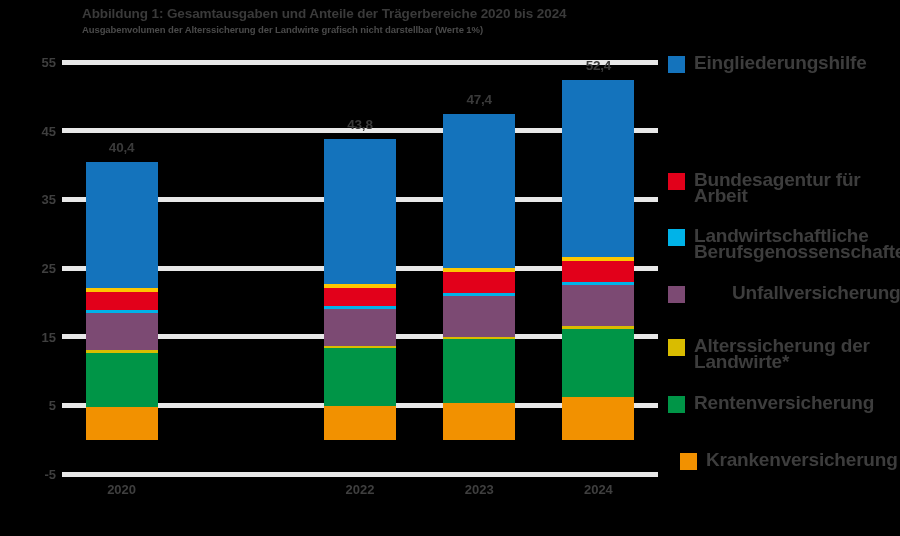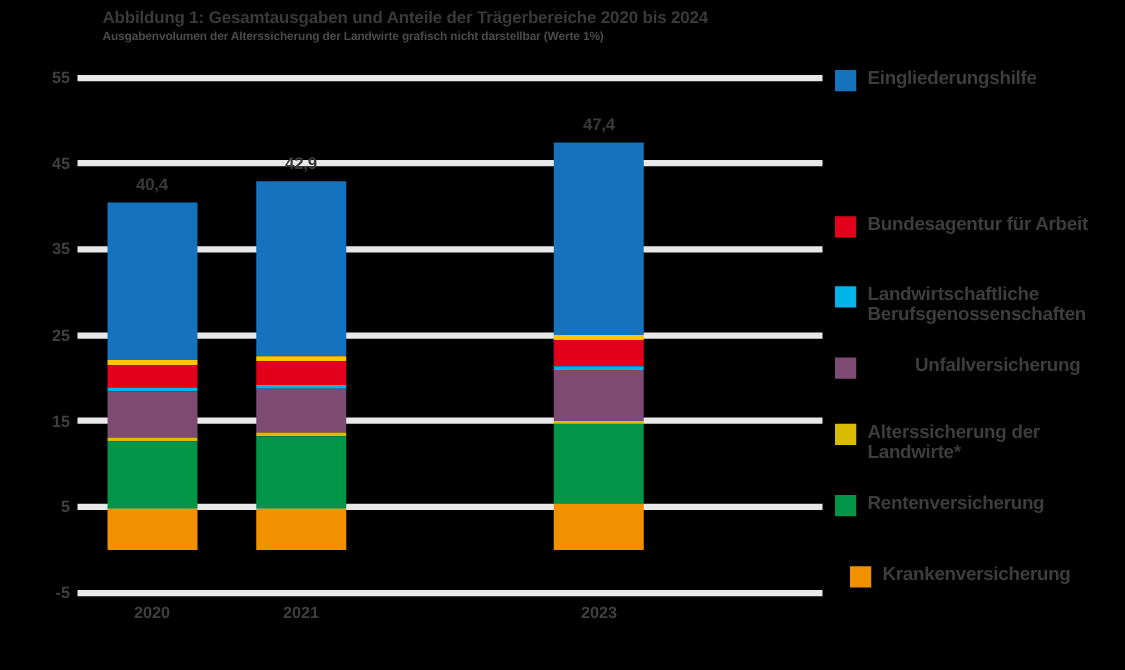--- a/index.html
+++ b/index.html
@@ -80,21 +80,21 @@
     width:232px;height:430px;
   }
   .legend-item{
     position:absolute;left:0;
     display:flex;align-items:flex-start;
   }
   .legend-swatch{
     width:17px;height:17px;flex:0 0 17px;margin-right:9px;margin-top:1px;
   }
   .legend-label{
-    font-size:15px;font-weight:bold;color:#3d3d3d;
+    font-size:19px;font-weight:bold;color:#3d3d3d;
     line-height:15.5px;letter-spacing:-0.2px;
     max-width:200px;
   }
 </style>
 </head>
 <body>
 
 <div id="chart-root">
 
   <div class="title-block">
@@ -133,47 +133,61 @@
             <div class="seg" title="Bundesagentur für Arbeit" style="height: 17.8533px; background: rgb(226, 0, 26);"></div>
             <div class="seg" title="Landwirtschaftliche Berufsgenossenschaften" style="height: 3.43333px; background: rgb(0, 179, 232);"></div>
             <div class="seg" title="Unfallversicherung" style="height: 37.08px; background: rgb(124, 74, 115);"></div>
             <div class="seg" title="Alterssicherung der Landwirte*" style="height: 2.74667px; background: rgb(217, 188, 0);"></div>
             <div class="seg" title="Rentenversicherung" style="height: 54.2467px; background: rgb(0, 149, 71);"></div>
             <div class="seg" title="Krankenversicherung" style="height: 32.2733px; background: rgb(242, 145, 0);"></div>
           </div>
           <div class="bar-total" style="top: 78.2533px;">40,4</div>
           <div class="xtick">2020</div>
         </div>
-        <div class="bar-group" style="left: 142.8px; height: 412px;">
-          <div class="bar-stack" style="bottom: 34.3333px;">
-            <div class="seg" title="Eingliederungshilfe" style="height: 140.08px; background: rgb(20, 115, 188);"></div>
-            <div class="seg" title="Integrationsämter" style="height: 4.12px; background: rgb(253, 198, 0);"></div>
-            <div class="seg" title="Bundesagentur für Arbeit" style="height: 18.54px; background: rgb(226, 0, 26);"></div>
-            <div class="seg" title="Landwirtschaftliche Berufsgenossenschaften" style="height: 3.43333px; background: rgb(0, 179, 232);"></div>
-            <div class="seg" title="Unfallversicherung" style="height: 35.02px; background: rgb(124, 74, 115);"></div>
+        <div class="bar-group" style="left: 262px; height: 412px;">
+          <div class="bar-stack" style="bottom: 34.3333px;">
+            <div class="seg" title="Eingliederungshilfe" style="height: 144.887px; background: rgb(20, 115, 188);"></div>
+            <div class="seg" title="Integrationsämter" style="height: 4.12px; background: rgb(253, 198, 0);"></div>
+            <div class="seg" title="Bundesagentur für Arbeit" style="height: 17.8533px; background: rgb(226, 0, 26);"></div>
+            <div class="seg" title="Landwirtschaftliche Berufsgenossenschaften" style="height: 3.43333px; background: rgb(0, 179, 232);"></div>
+            <div class="seg" title="Unfallversicherung" style="height: 36.3933px; background: rgb(124, 74, 115);"></div>
             <div class="seg" title="Alterssicherung der Landwirte*" style="height: 2.74667px; background: rgb(217, 188, 0);"></div>
             <div class="seg" title="Rentenversicherung" style="height: 57.68px; background: rgb(0, 149, 71);"></div>
-            <div class="seg" title="Krankenversicherung" style="height: 32.96px; background: rgb(242, 145, 0);"></div>
-          </div>
-          <div class="bar-total" style="top: 61.0867px;">42,9</div>
-          <div class="xtick">2021</div>
+            <div class="seg" title="Krankenversicherung" style="height: 33.6467px; background: rgb(242, 145, 0);"></div>
+          </div>
+          <div class="bar-total" style="top: 54.9067px;">43,8</div>
+          <div class="xtick">2022</div>
         </div>
         <div class="bar-group" style="left: 381.2px; height: 412px;">
           <div class="bar-stack" style="bottom: 34.3333px;">
             <div class="seg" title="Eingliederungshilfe" style="height: 153.813px; background: rgb(20, 115, 188);"></div>
             <div class="seg" title="Integrationsämter" style="height: 4.12px; background: rgb(253, 198, 0);"></div>
             <div class="seg" title="Bundesagentur für Arbeit" style="height: 20.6px; background: rgb(226, 0, 26);"></div>
             <div class="seg" title="Landwirtschaftliche Berufsgenossenschaften" style="height: 3.43333px; background: rgb(0, 179, 232);"></div>
             <div class="seg" title="Unfallversicherung" style="height: 40.5133px; background: rgb(124, 74, 115);"></div>
             <div class="seg" title="Alterssicherung der Landwirte*" style="height: 2.74667px; background: rgb(217, 188, 0);"></div>
             <div class="seg" title="Rentenversicherung" style="height: 63.1733px; background: rgb(0, 149, 71);"></div>
             <div class="seg" title="Krankenversicherung" style="height: 37.08px; background: rgb(242, 145, 0);"></div>
           </div>
           <div class="bar-total" style="top: 30.1867px;">47,4</div>
           <div class="xtick">2023</div>
+        </div>
+        <div class="bar-group" style="left: 500.4px; height: 412px;">
+          <div class="bar-stack" style="bottom: 34.3333px;">
+            <div class="seg" title="Eingliederungshilfe" style="height: 177.16px; background: rgb(20, 115, 188);"></div>
+            <div class="seg" title="Integrationsämter" style="height: 4.12px; background: rgb(253, 198, 0);"></div>
+            <div class="seg" title="Bundesagentur für Arbeit" style="height: 20.6px; background: rgb(226, 0, 26);"></div>
+            <div class="seg" title="Landwirtschaftliche Berufsgenossenschaften" style="height: 3.43333px; background: rgb(0, 179, 232);"></div>
+            <div class="seg" title="Unfallversicherung" style="height: 41.2px; background: rgb(124, 74, 115);"></div>
+            <div class="seg" title="Alterssicherung der Landwirte*" style="height: 2.74667px; background: rgb(217, 188, 0);"></div>
+            <div class="seg" title="Rentenversicherung" style="height: 67.98px; background: rgb(0, 149, 71);"></div>
+            <div class="seg" title="Krankenversicherung" style="height: 42.5733px; background: rgb(242, 145, 0);"></div>
+          </div>
+          <div class="bar-total" style="top: -4.14667px;">52,4</div>
+          <div class="xtick">2024</div>
         </div>
       </div>
   </div>
 
   <div class="legend" id="legend-container">
       <div class="legend-item" style="top: 5px;">
         <span class="legend-swatch" style="background: rgb(20, 115, 188);"></span>
         <span class="legend-label">Eingliederungshilfe</span>
       </div>
       <div class="legend-item" style="top: 178px;">

